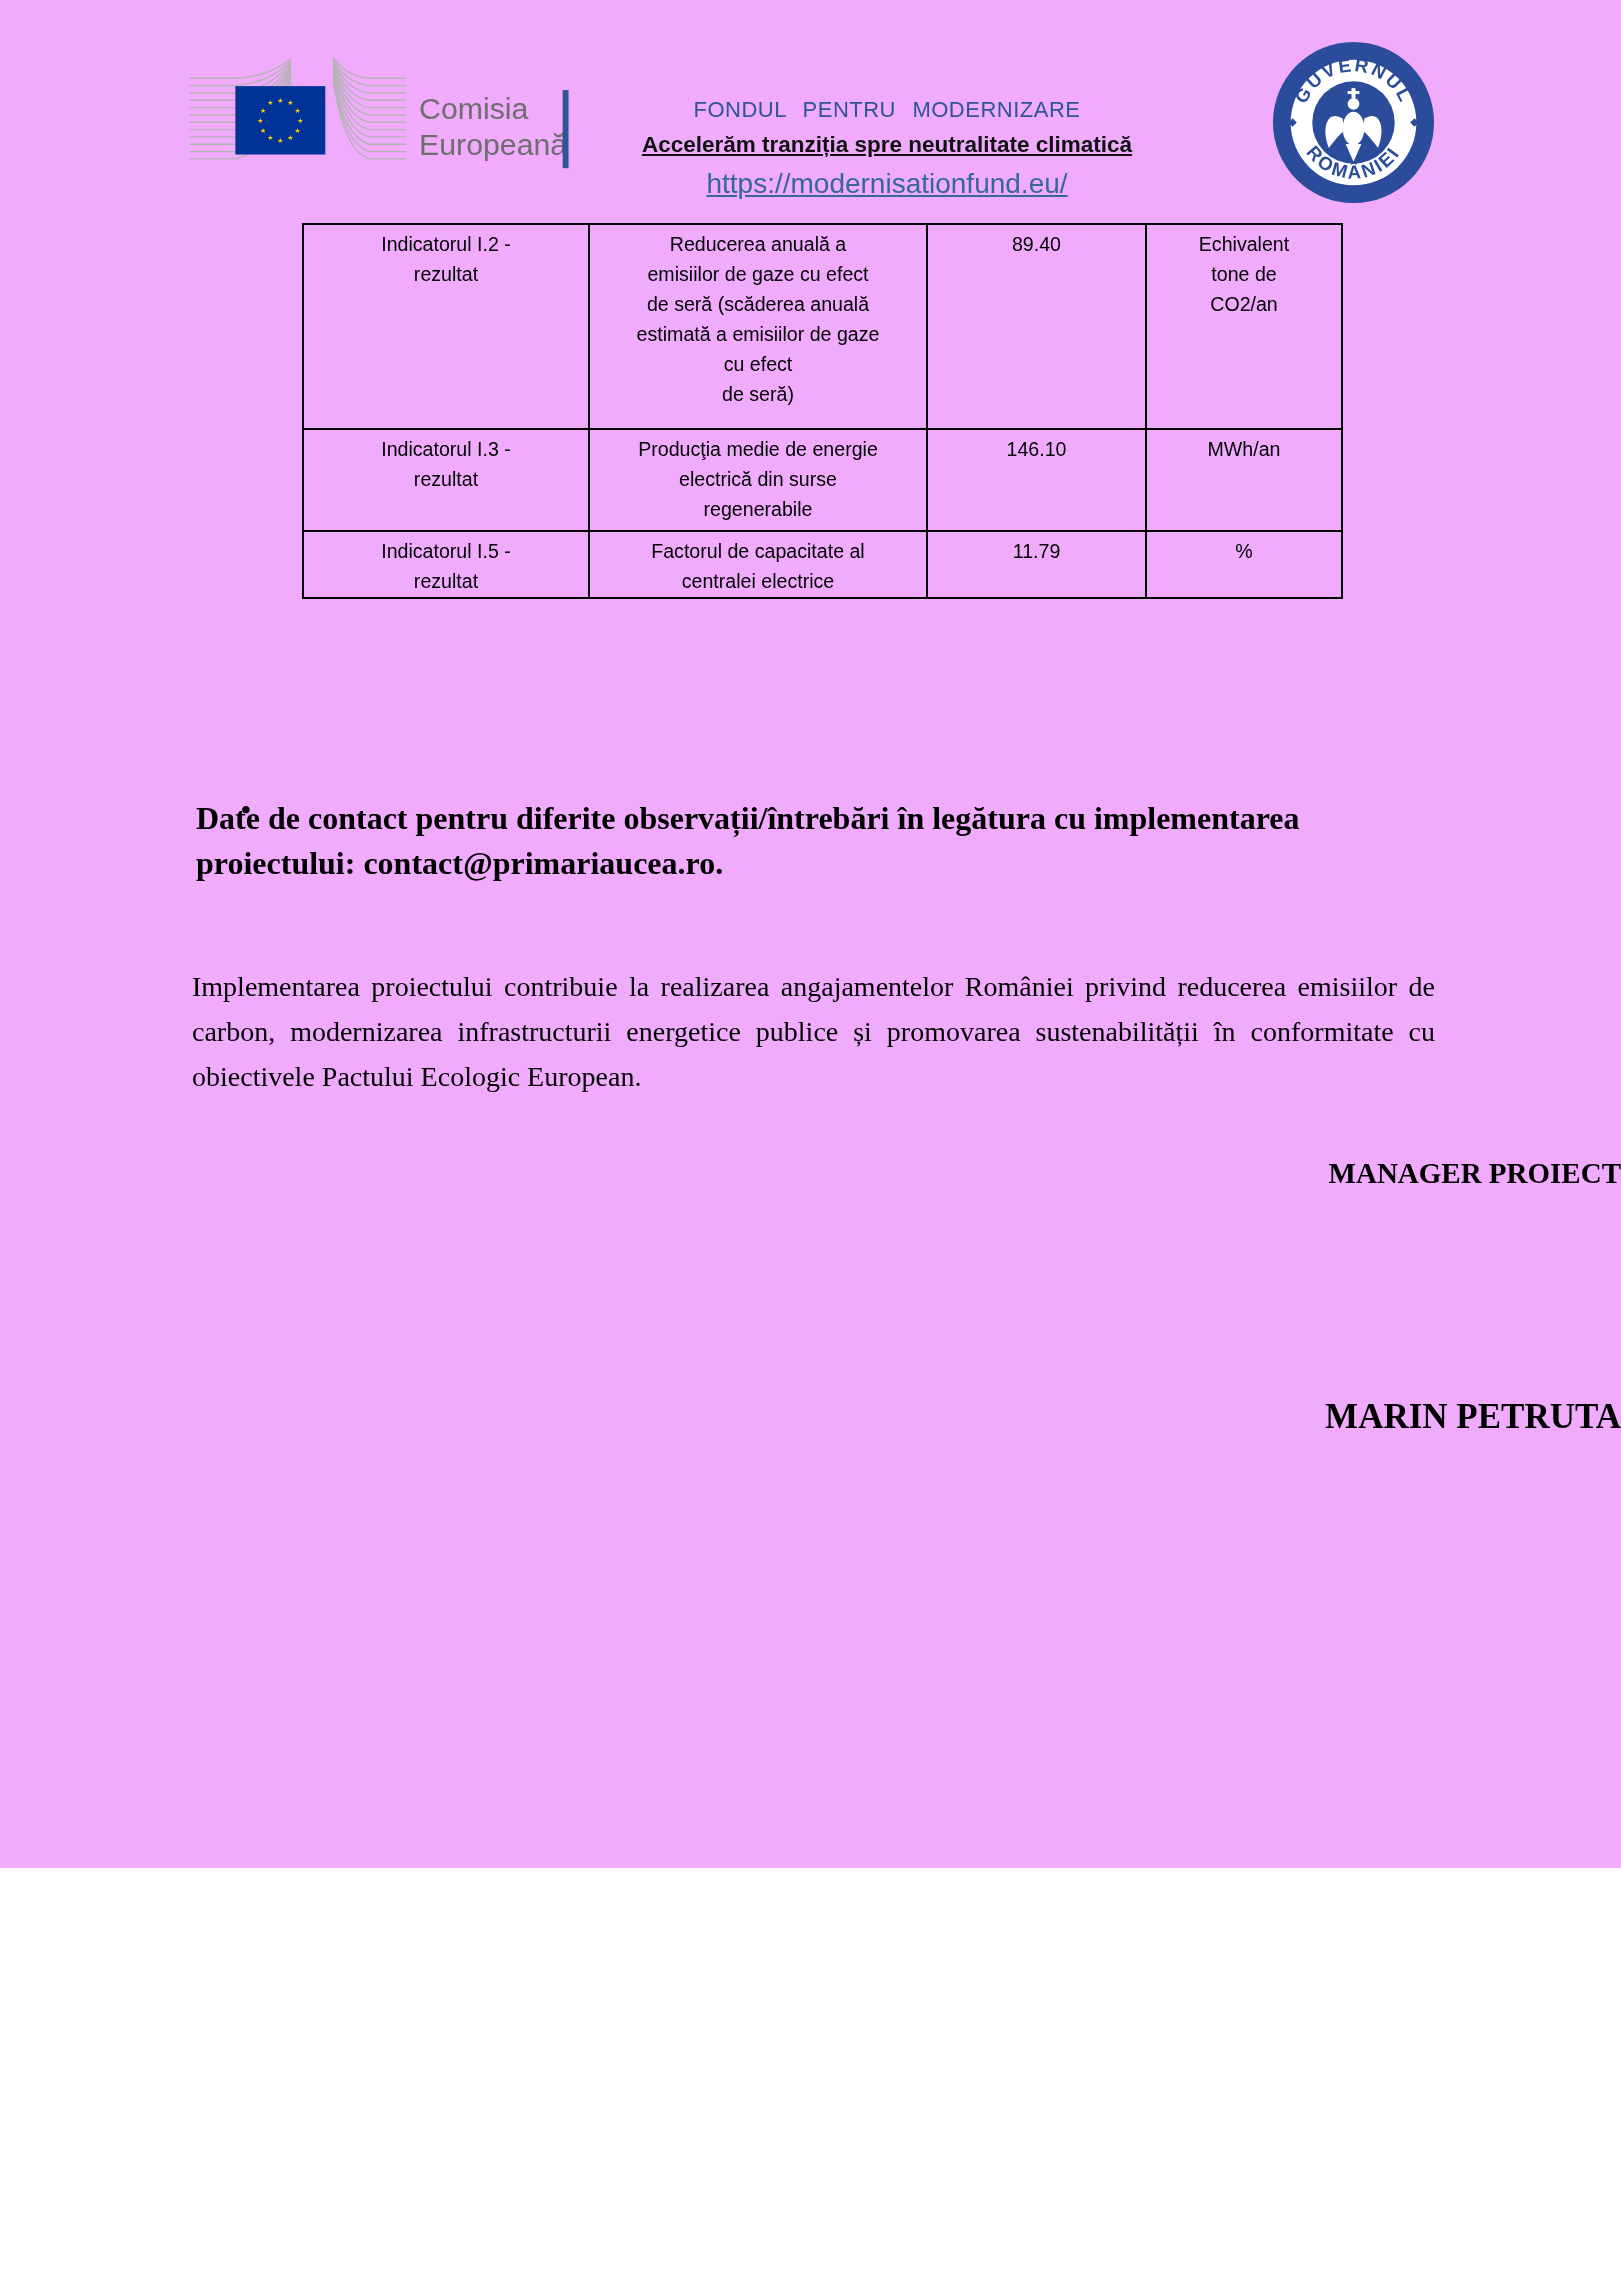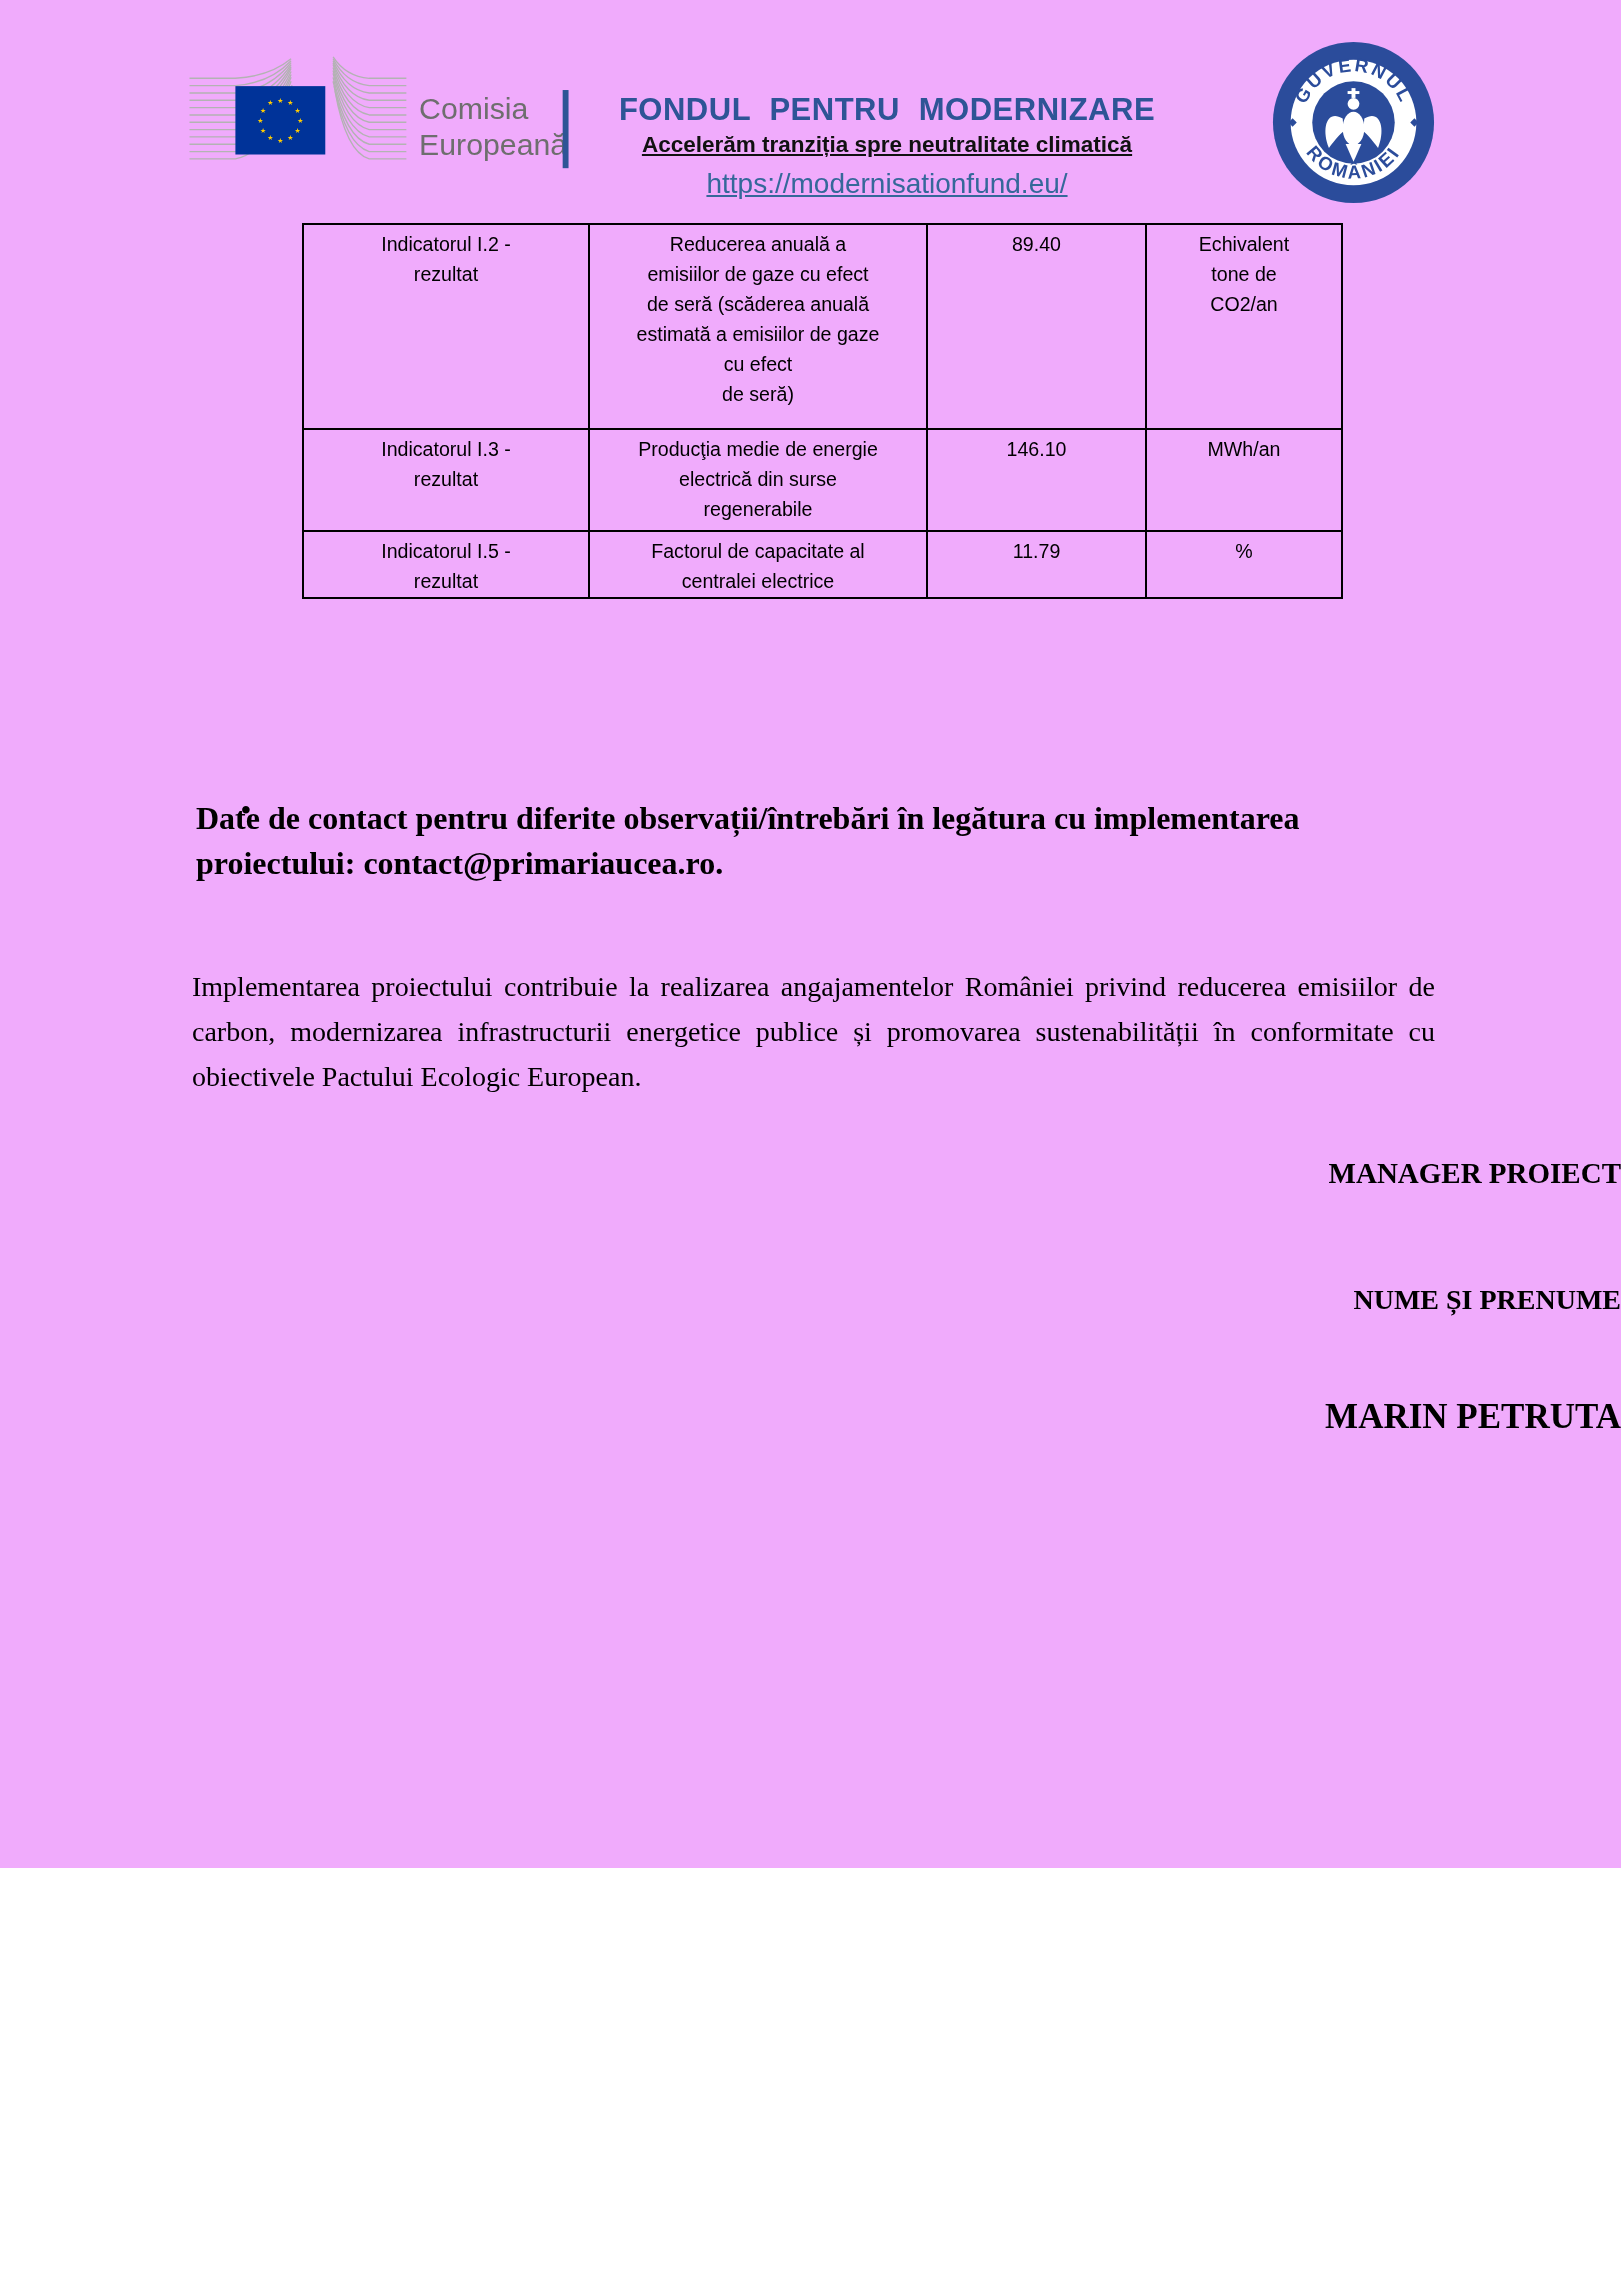--- a/index.html
+++ b/index.html
@@ -2,21 +2,21 @@
 <html><head>
 <meta charset="utf-8">
 <style>
   html,body{margin:0;padding:0;background:#fff;}
   #page{position:relative;width:1621px;height:1868px;background:#f0abfc;overflow:hidden;
         font-family:"Liberation Serif",serif;color:#000;}
 
   
   #ec-logo{position:absolute;left:181px;top:49px;}
   #ec-text{position:absolute;left:593px;top:90px;text-align:center;width:588px;}
-  .fund-title{font-family:"Liberation Sans",sans-serif;font-weight:bold;font-size:31px;
+  .fund-title{font-family:"Liberation Sans",sans-serif;font-weight:normal;font-size:22px;
               color:#2E5496;letter-spacing:0.5px;word-spacing:9.8px;line-height:39px;}
   .fund-subtitle{font-family:"Liberation Sans",sans-serif;font-weight:bold;font-size:22.5px;
                  color:#111;line-height:27.4px;margin-top:2px;text-decoration:underline;}
   .fund-link{display:inline-block;margin-top:9.8px;font-family:"Liberation Sans",sans-serif;
              font-size:28px;color:#35689A;text-decoration:underline;}
   #gov-seal{position:absolute;left:1270px;top:39px;}
 
   
   #indicators-table{position:absolute;left:302px;top:223px;border-collapse:collapse;table-layout:fixed;}
   #indicators-table td{border:2px solid #000;border-top-width:2.9px;border-bottom-width:2.9px;
@@ -208,21 +208,20 @@
   </table>
 
   <div id="contact-bullet">
     <span class="marker">•</span>
     <div class="text">Date de contact pentru diferite observații/întrebări în legătura cu implementarea proiectului: contact@primariaucea.ro.</div>
   </div>
 
   <div id="impl-paragraph">Implementarea proiectului contribuie la realizarea angajamentelor României privind reducerea emisiilor de carbon, modernizarea infrastructurii energetice publice și promovarea sustenabilității în conformitate cu obiectivele Pactului Ecologic European.</div>
 
   <div id="manager-heading" class="center-heading">MANAGER PROIECT</div>
-  <div id="name-label-heading" class="center-heading">NUME ȘI PRENUME</div>
   <div id="name-heading" class="center-heading">MARIN PETRUTA</div>
 
   <svg id="eib-logo" width="338" height="98" viewBox="0 0 345 100">
     <path d="M4,74 Q42,8 138,5" stroke="#9a9a9a" stroke-width="6" fill="none"></path>
     <g stroke="#9a9a9a" stroke-width="2.6">
       <line x1="48" y1="33" x2="74" y2="33"></line>
         <line x1="44" y1="39" x2="74" y2="39"></line>
       <line x1="40" y1="45" x2="74" y2="45"></line>
         <line x1="36" y1="51" x2="74" y2="51"></line>
       <line x1="32" y1="57" x2="74" y2="57"></line>

